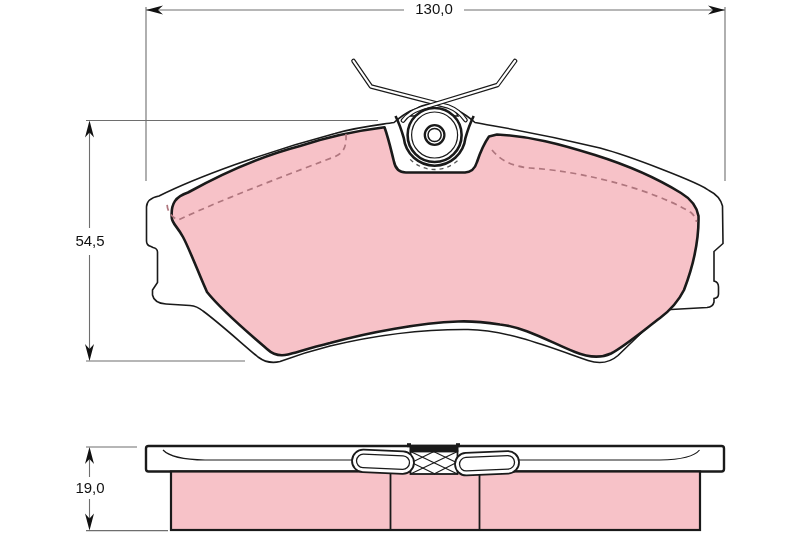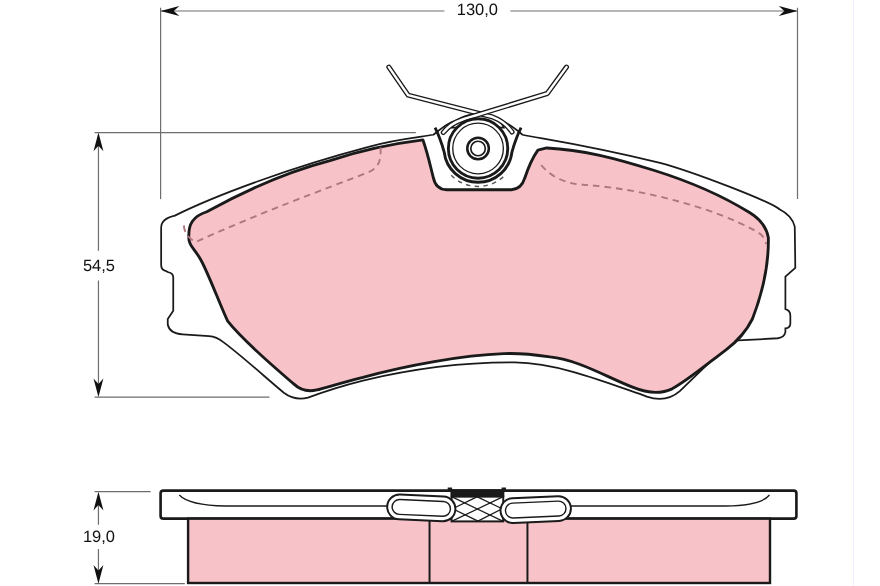--- a/index.html
+++ b/index.html
@@ -1,16 +1,16 @@
 <!DOCTYPE html>
 <html><head>
 <meta charset="utf-8">
 <style>
   html,body{margin:0;padding:0;background:#ffffff;}
-  .wrap{width:776px;height:533px;position:relative;overflow:hidden;background:#c4b5fd;}
+  .wrap{width:776px;height:533px;position:relative;overflow:hidden;background:#fca5a5;}
   text{font-family:"Liberation Sans", sans-serif;}
 </style>
 </head>
 <body>
 <div class="wrap">
 <svg width="800" height="533" viewBox="0 0 800 533" xmlns="http://www.w3.org/2000/svg">
 
   <rect x="0" y="0" width="800" height="533" fill="#ffffff"></rect>
 
   <g stroke="#6e6e6e" stroke-width="1.1" fill="none">

